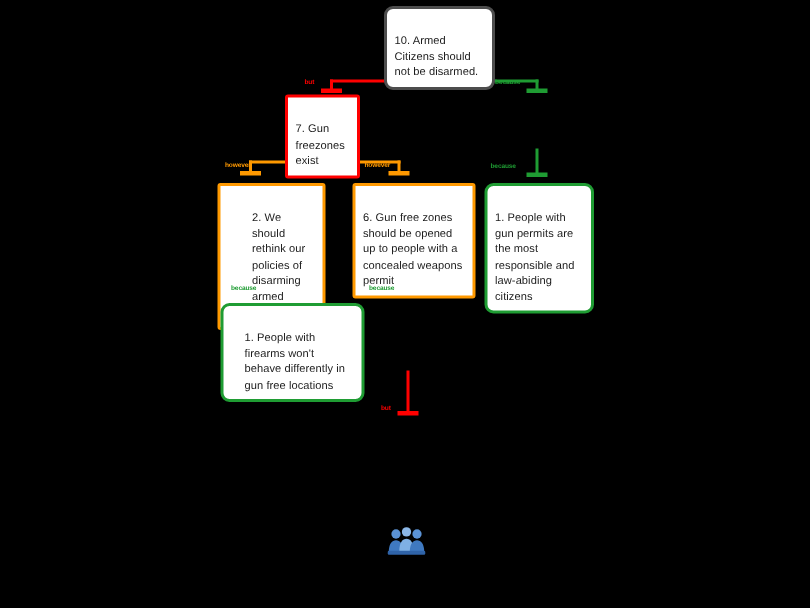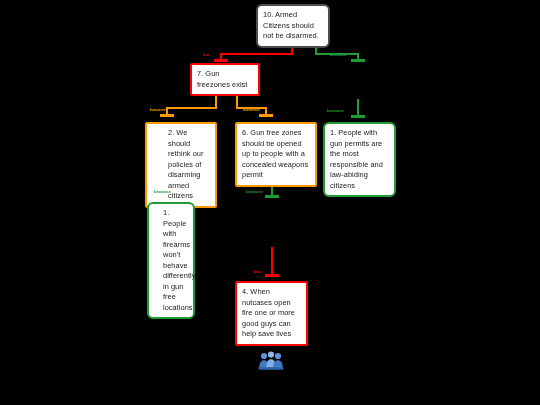--- a/index.html
+++ b/index.html
@@ -23,21 +23,21 @@
     border-radius: 2px;
     box-sizing: border-box;
     padding: 4px 5px;
     font-size: 7.4px;
     line-height: 10.5px;
     color: #1a1a1a;
     letter-spacing: 0.05px;
     z-index: 5;
   }
   .node.rounded { border-radius: 6px; }
-  .node-text { display: block; white-space: pre-wrap; }
+  .node-text { display: block; white-space: pre-wrap; margin-top: 12px; }
 
   
   .seg {
     position: absolute;
     z-index: 2;
   }
   .edge-label {
     position: absolute;
     font-size: 4.4px;
     font-weight: bold;
@@ -98,45 +98,42 @@
   <div class="edge-label" style="left:246px; top:189px; color:#1f9c33;">because</div>
 
   <div class="seg" style="left:271px; top:247px; width:2px; height:28px; background:#ff0000;"></div>
   <div class="tbar" style="left:265px; top:274px; width:14px; height:3px; background:#ff0000;"></div>
   <div class="edge-label" style="left:254px; top:269px; color:#ff0000;">but</div>
 
   <div class="node rounded" style="left:256px; top:4px; width:74px; min-height:38px; border-color:#4d4d4d;">
     <span class="node-text">10. Armed Citizens should not be disarmed.</span>
   </div>
 
-  <div class="node" style="left:190px; top:63px; width:70px; min-height:28px; border-color:#ff0000;">
+  <div class="node" style="left:190px; top:63px; width:50px; min-height:28px; border-color:#ff0000;">
     <span class="node-text">7. Gun freezones exist</span>
   </div>
 
 
   <div class="node" style="left:145px; top:122px; width:72px; min-height:47px; border-color:#ff9900;padding-left:21px;">
     <span class="node-text">2. We should rethink our policies of disarming armed citizens</span>
   </div>
 
   <div class="node" style="left:235px; top:122px; width:82px; min-height:56px; border-color:#ff9900;">
     <span class="node-text">6. Gun free zones should be opened up to people with a concealed weapons permit</span>
   </div>
 
   <div class="node rounded" style="left:323px; top:122px; width:73px; min-height:56px; border-color:#1f9c33;">
     <span class="node-text">1. People with gun permits are the most responsible and law-abiding citizens</span>
   </div>
 
-  <div class="node rounded" style="left:147px; top:202px; width:48px; min-height:53px; border-color:#1f9c33;padding-left:14px;">
+  <div class="node rounded" style="left:147px; top:202px; width:96px; min-height:53px; border-color:#1f9c33;padding-left:14px;">
     <span class="node-text">1. People with firearms won't behave differently in gun free locations</span>
   </div>
 
 
-  <div class="node" style="left:235px; top:281px; width:73px; min-height:47px; border-color:#ff0000;">
-    <span class="node-text">4. When nutcases open fire one or more good guys can help save lives</span>
-  </div>
 
   <div id="people-icon" style="left:258px; top:351px; width:26px; height:20px;">
     <svg width="26" height="20" viewBox="0 0 26 20" xmlns="http://www.w3.org/2000/svg">
       <circle cx="6" cy="5" r="3.1" fill="#5b93d6"></circle>
       <circle cx="13" cy="3.6" r="3.1" fill="#8cb8e8"></circle>
       <circle cx="20" cy="5" r="3.1" fill="#5b93d6"></circle>
       <path d="M1.2 17 C1.2 11.5 3.4 9.2 6 9.2 C8.6 9.2 10.8 11.5 10.8 17 Z" fill="#3f79c0"></path>
       <path d="M8.2 16.4 C8.2 10.6 10.4 8.2 13 8.2 C15.6 8.2 17.8 10.6 17.8 16.4 Z" fill="#7fb0e4"></path>
       <path d="M15.2 17 C15.2 11.5 17.4 9.2 20 9.2 C22.6 9.2 24.8 11.5 24.8 17 Z" fill="#3f79c0"></path>
       <rect x="0.5" y="16.2" width="25" height="2.6" rx="0.8" fill="#2f63a8"></rect>

